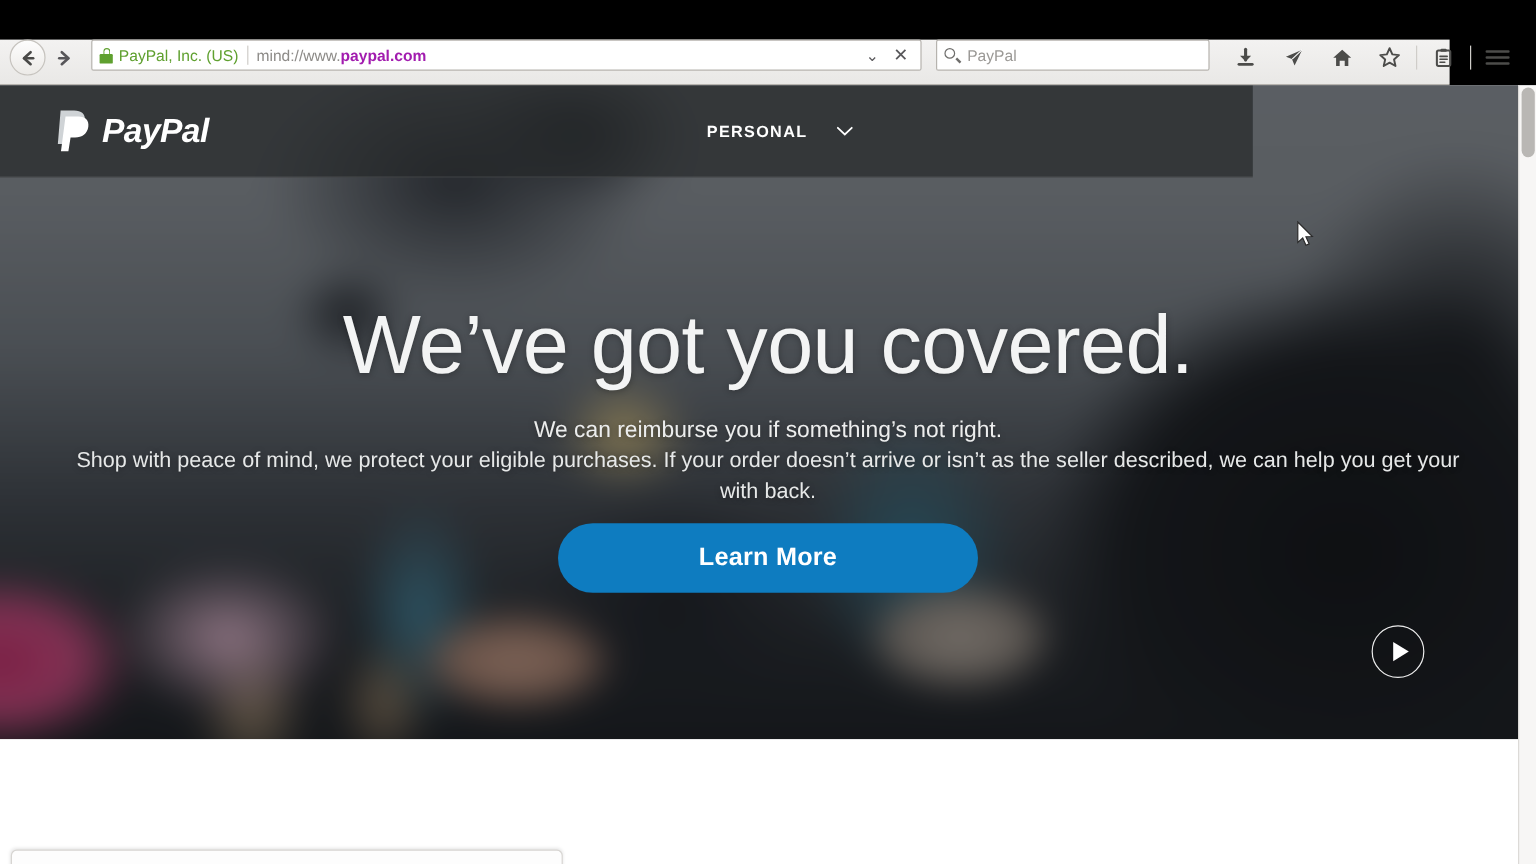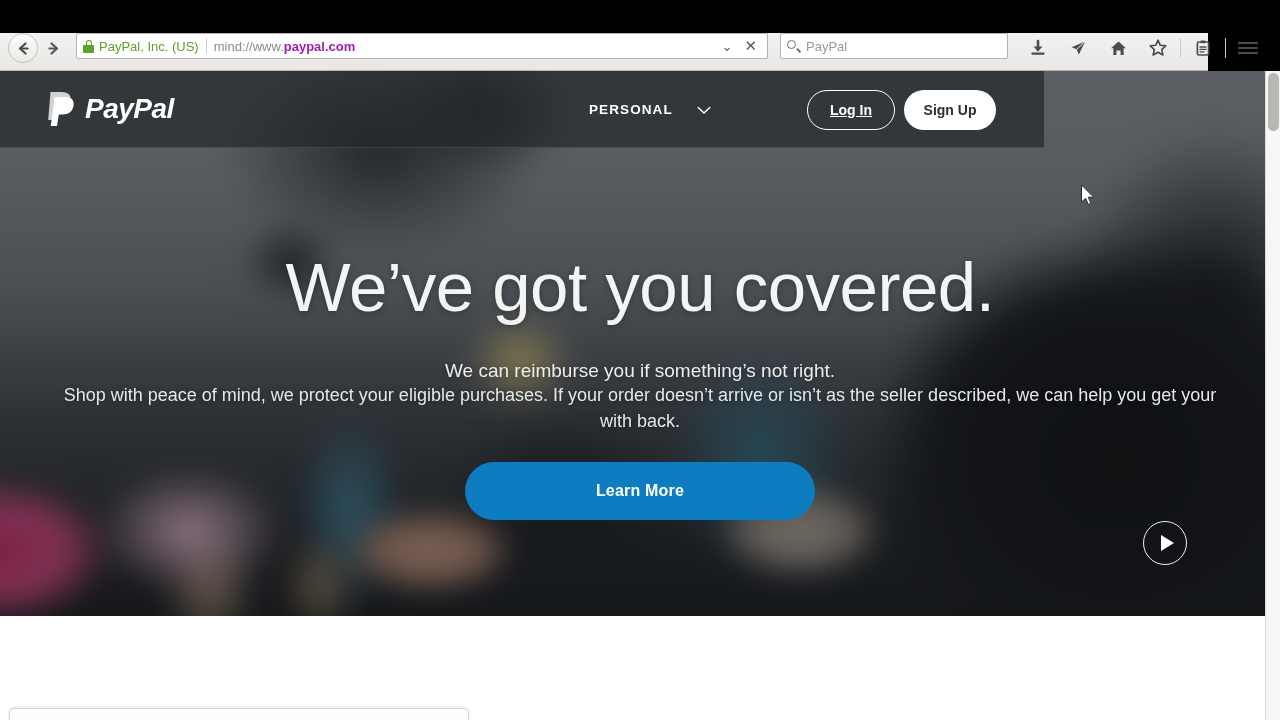--- a/index.html
+++ b/index.html
@@ -128,33 +128,33 @@
   }
 
   
   #hero-content{ position:absolute; left:0; top:77px; width:1280px; text-align:center; z-index:4; }
   #headline{
     margin-top:105px;
     font-size:69px; font-weight:300; color:#f3f4f4; letter-spacing:-0.5px; line-height:1;
     text-shadow:0 1px 6px rgba(0,0,0,0.30);
   }
   #subhead{
-    margin-top:38px; font-size:19px; color:#eceded; font-weight:400;
+    margin-top:26px; font-size:19px; color:#eceded; font-weight:400;
     text-shadow:0 1px 5px rgba(0,0,0,0.35);
   }
   #body-copy{
     font-size:18px; color:#e6e8e8; line-height:1.45;
     padding:0 4px; white-space:nowrap; overflow:visible;
     text-shadow:0 1px 5px rgba(0,0,0,0.35);
   }
   #body-copy .line2{ display:block; }
   #learn-more{
-    margin-top:28px; display:inline-flex; align-items:center; justify-content:center;
+    margin-top:14px; display:inline-flex; align-items:center; justify-content:center;
     width:350px;height:58px;border-radius:29px;border:none;
-    background:#0e7cc0; color:#ffffff; font-size:16px; font-weight:bold;
+    background:#0e7cc0; color:#ffffff; font-size:21px; font-weight:bold;
     cursor:pointer; letter-spacing:0.2px;
   }
   #play-button{
     position:absolute; right:93px; bottom:51px; width:44px;height:44px;border-radius:50%;
     border:1.8px solid rgba(255,255,255,0.92);
     display:flex;align-items:center;justify-content:center;cursor:pointer;z-index:6;
     background:transparent;
   }
   #play-button .tri{
     width:0;height:0;border-left:13px solid #ffffff;
@@ -287,26 +287,20 @@
 
         <div id="nav-center">
           <span class="nav-personal">PERSONAL</span>
           <span class="nav-chev">
             <svg width="14" height="9" viewBox="0 0 14 9">
               <path d="M1.2 1.5 L7 7 L12.8 1.5" fill="none" stroke="#ffffff" stroke-width="1.5" stroke-linecap="round"></path>
             </svg>
           </span>
         </div>
 
-        <div id="nav-actions">
-          <button class="btn-login">
-            <span>Log In</span>
-          </button>
-          <button class="btn-signup">Sign Up</button>
-        </div>
       </div>
 
       <div id="hero-content">
         <div id="headline">We’ve got you covered.</div>
         <div id="subhead">We can reimburse you if something’s not right.</div>
         <div id="body-copy">
           <span>Shop with peace of mind, we protect your eligible purchases. If your order doesn’t arrive or isn’t as the seller described, we can help you get your</span>
           <span class="line2">with back.</span>
         </div>
         <button id="learn-more">Learn More</button>

